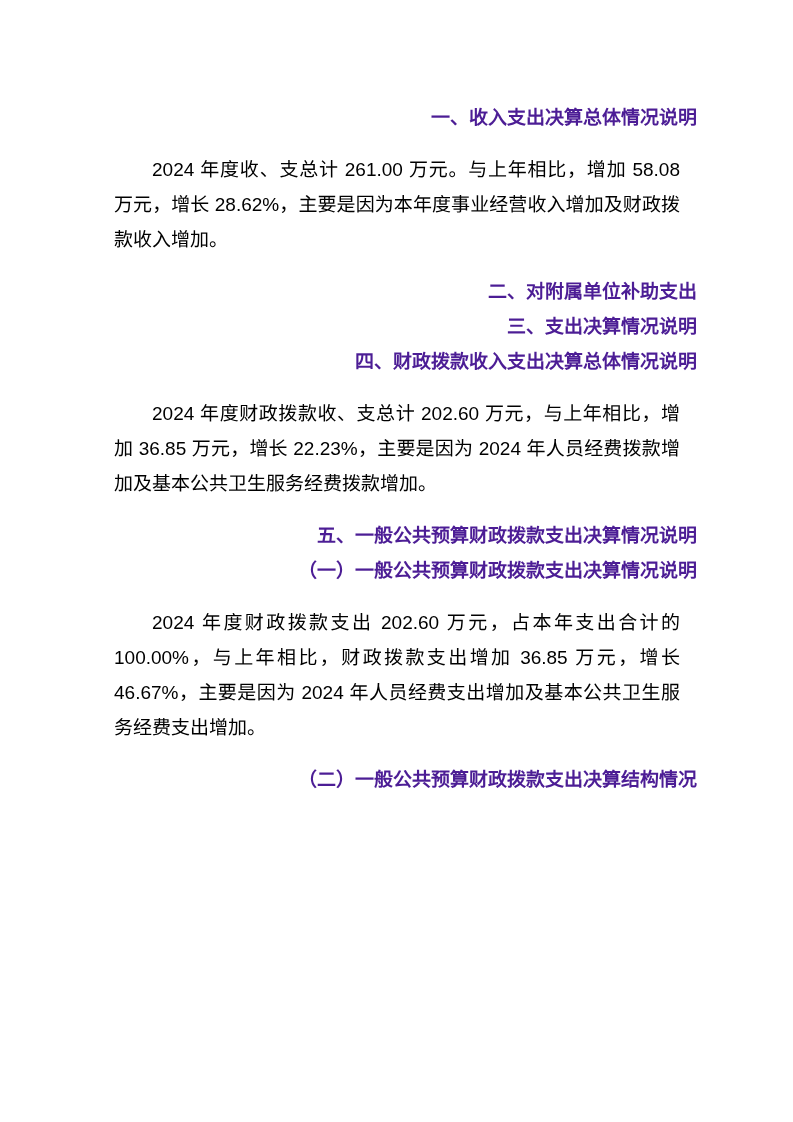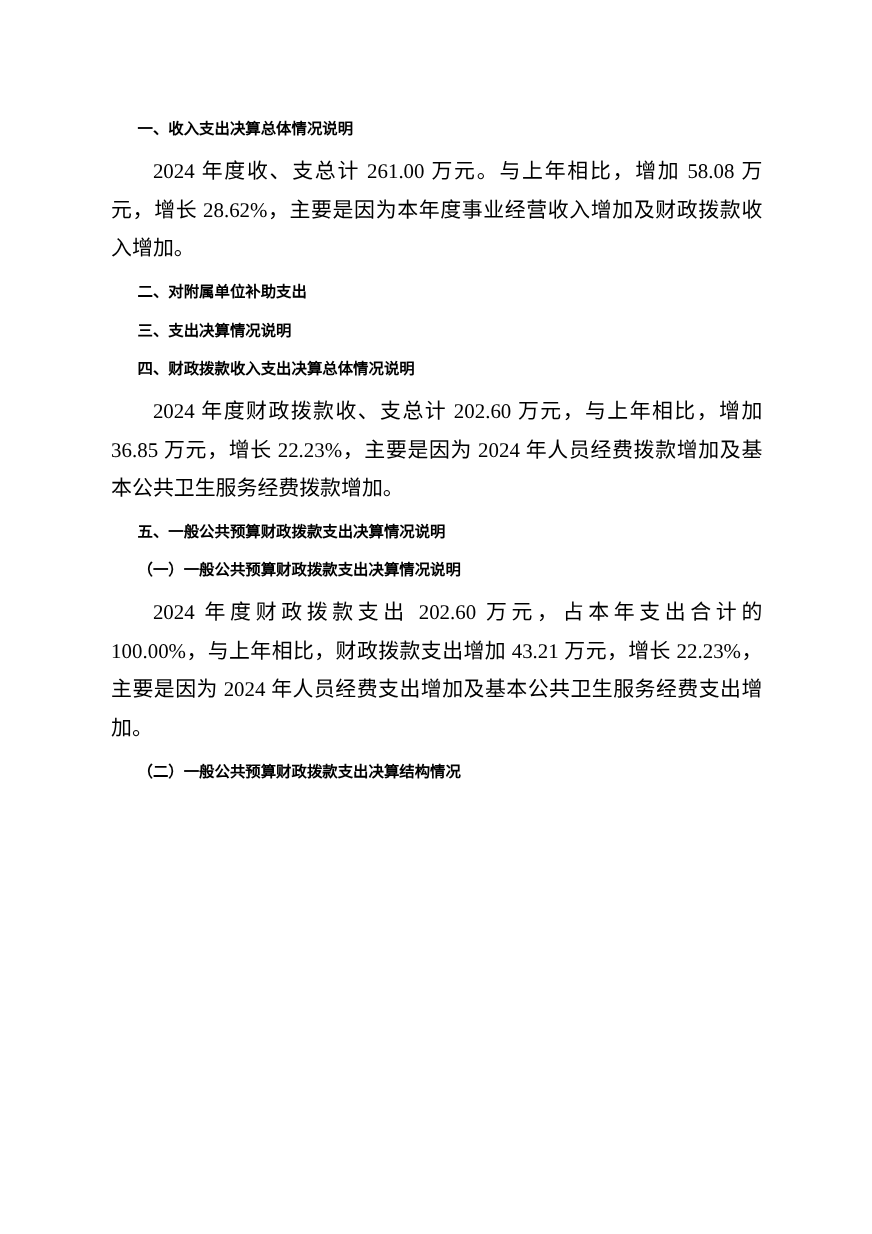--- a/index.html
+++ b/index.html
@@ -20,29 +20,30 @@
     box-sizing: border-box;
     width: 100%;
     height: 100%;
     padding: 100px 96px 40px 97px;
     color: #000000;
   }
   .h1, .h2 {
     margin: 0;
     font-family: "Liberation Sans", "DejaVu Sans", sans-serif;
     font-weight: 700;
-    font-size: 14px;
+    font-size: 19px;
     line-height: 35px;
-    color: #000000;
+    color: #4c1d95;
     text-indent: 2em;
     white-space: nowrap;
+    text-align: right;
   }
   .body {
-    margin: 4px;
-    font-family: Liberation Serif, serif;
+    margin: 17px;
+    font-family: Liberation Sans, sans-serif;
     font-weight: 400;
     font-size: 19px;
     line-height: 35px;
     color: #000000;
     text-indent: 2em;
     text-align: justify;
     text-justify: inter-character;
   }
 </style>
 </head>
@@ -62,18 +63,18 @@
 
 
     <h2 class="h1">四、财政拨款收入支出决算总体情况说明</h2>
 
     <p class="body">2024 年度财政拨款收、支总计 202.60 万元，与上年相比，增加 36.85 万元，增长 22.23%，主要是因为 2024 年人员经费拨款增加及基本公共卫生服务经费拨款增加。</p>
 
     <h2 class="h1">五、一般公共预算财政拨款支出决算情况说明</h2>
 
     <h3 class="h2">（一）一般公共预算财政拨款支出决算情况说明</h3>
 
-    <p class="body">2024 年度财政拨款支出 202.60 万元，占本年支出合计的 100.00%，与上年相比，财政拨款支出增加 43.21 万元，增长 22.23%，主要是因为 2024 年人员经费支出增加及基本公共卫生服务经费支出增加。</p>
+    <p class="body">2024 年度财政拨款支出 202.60 万元，占本年支出合计的 100.00%，与上年相比，财政拨款支出增加 36.85 万元，增长 46.67%，主要是因为 2024 年人员经费支出增加及基本公共卫生服务经费支出增加。</p>
 
     <h3 class="h2">（二）一般公共预算财政拨款支出决算结构情况</h3>
 
   </div>
 </div>
 
 </body></html>

